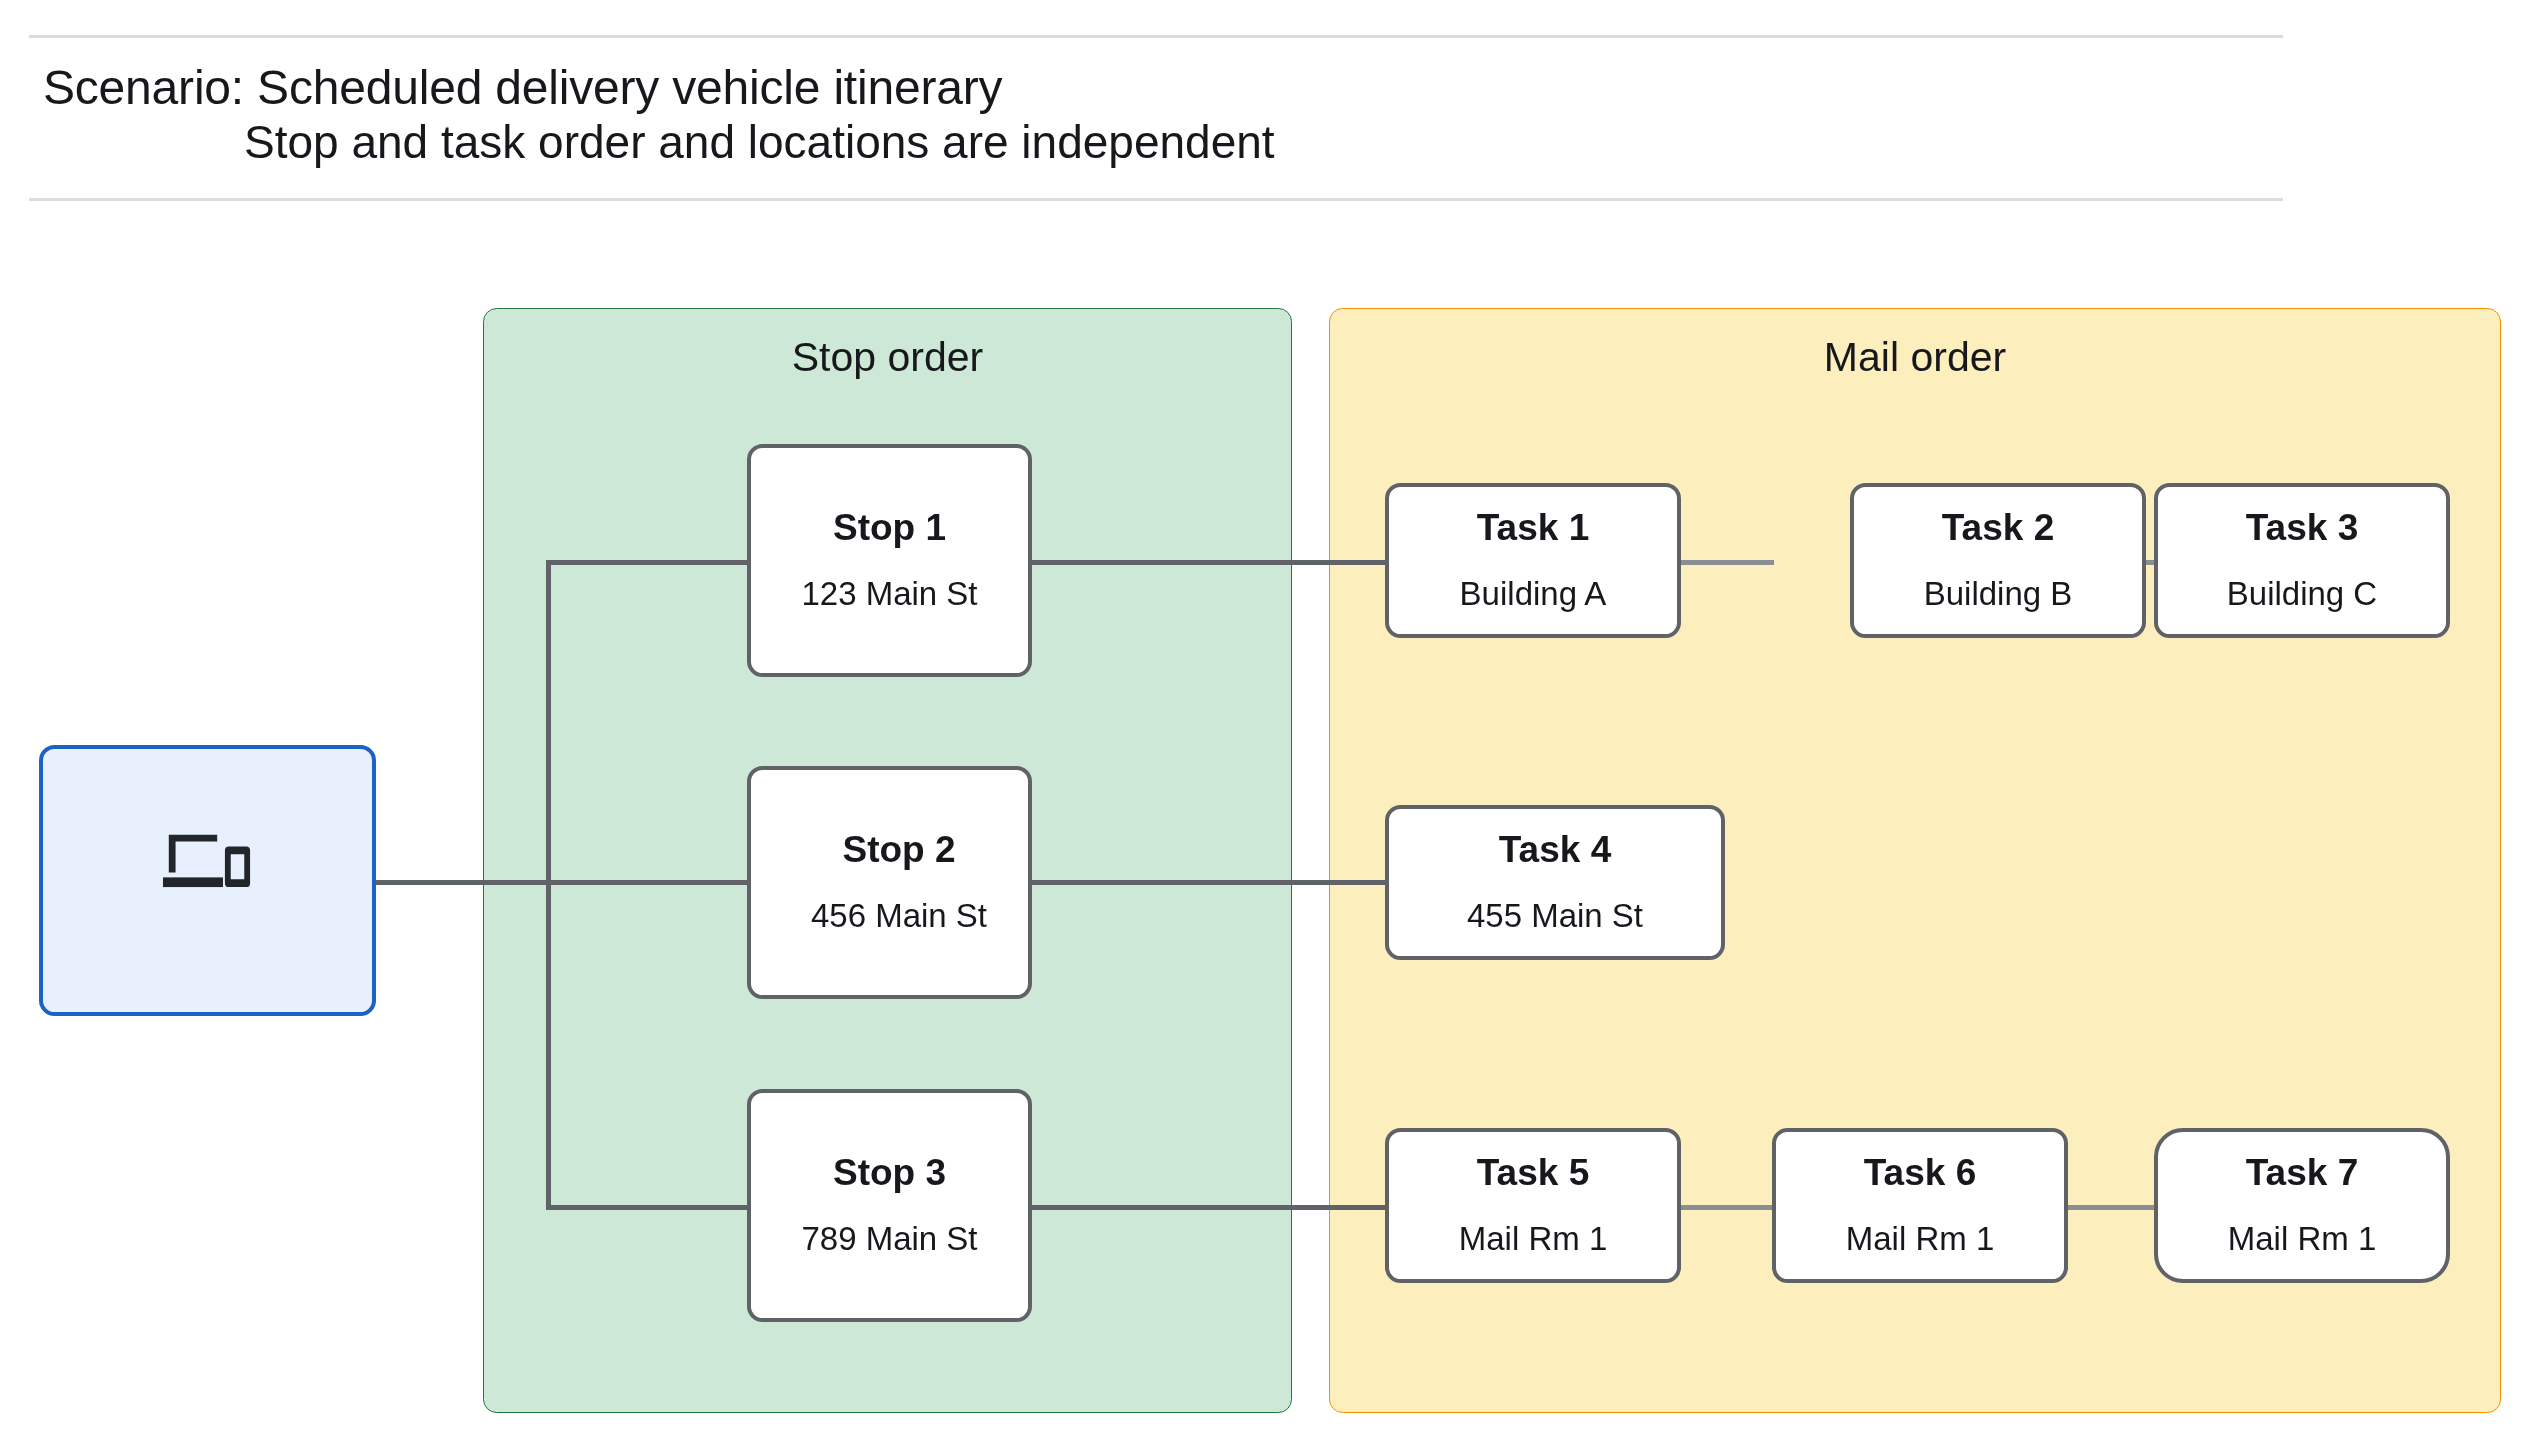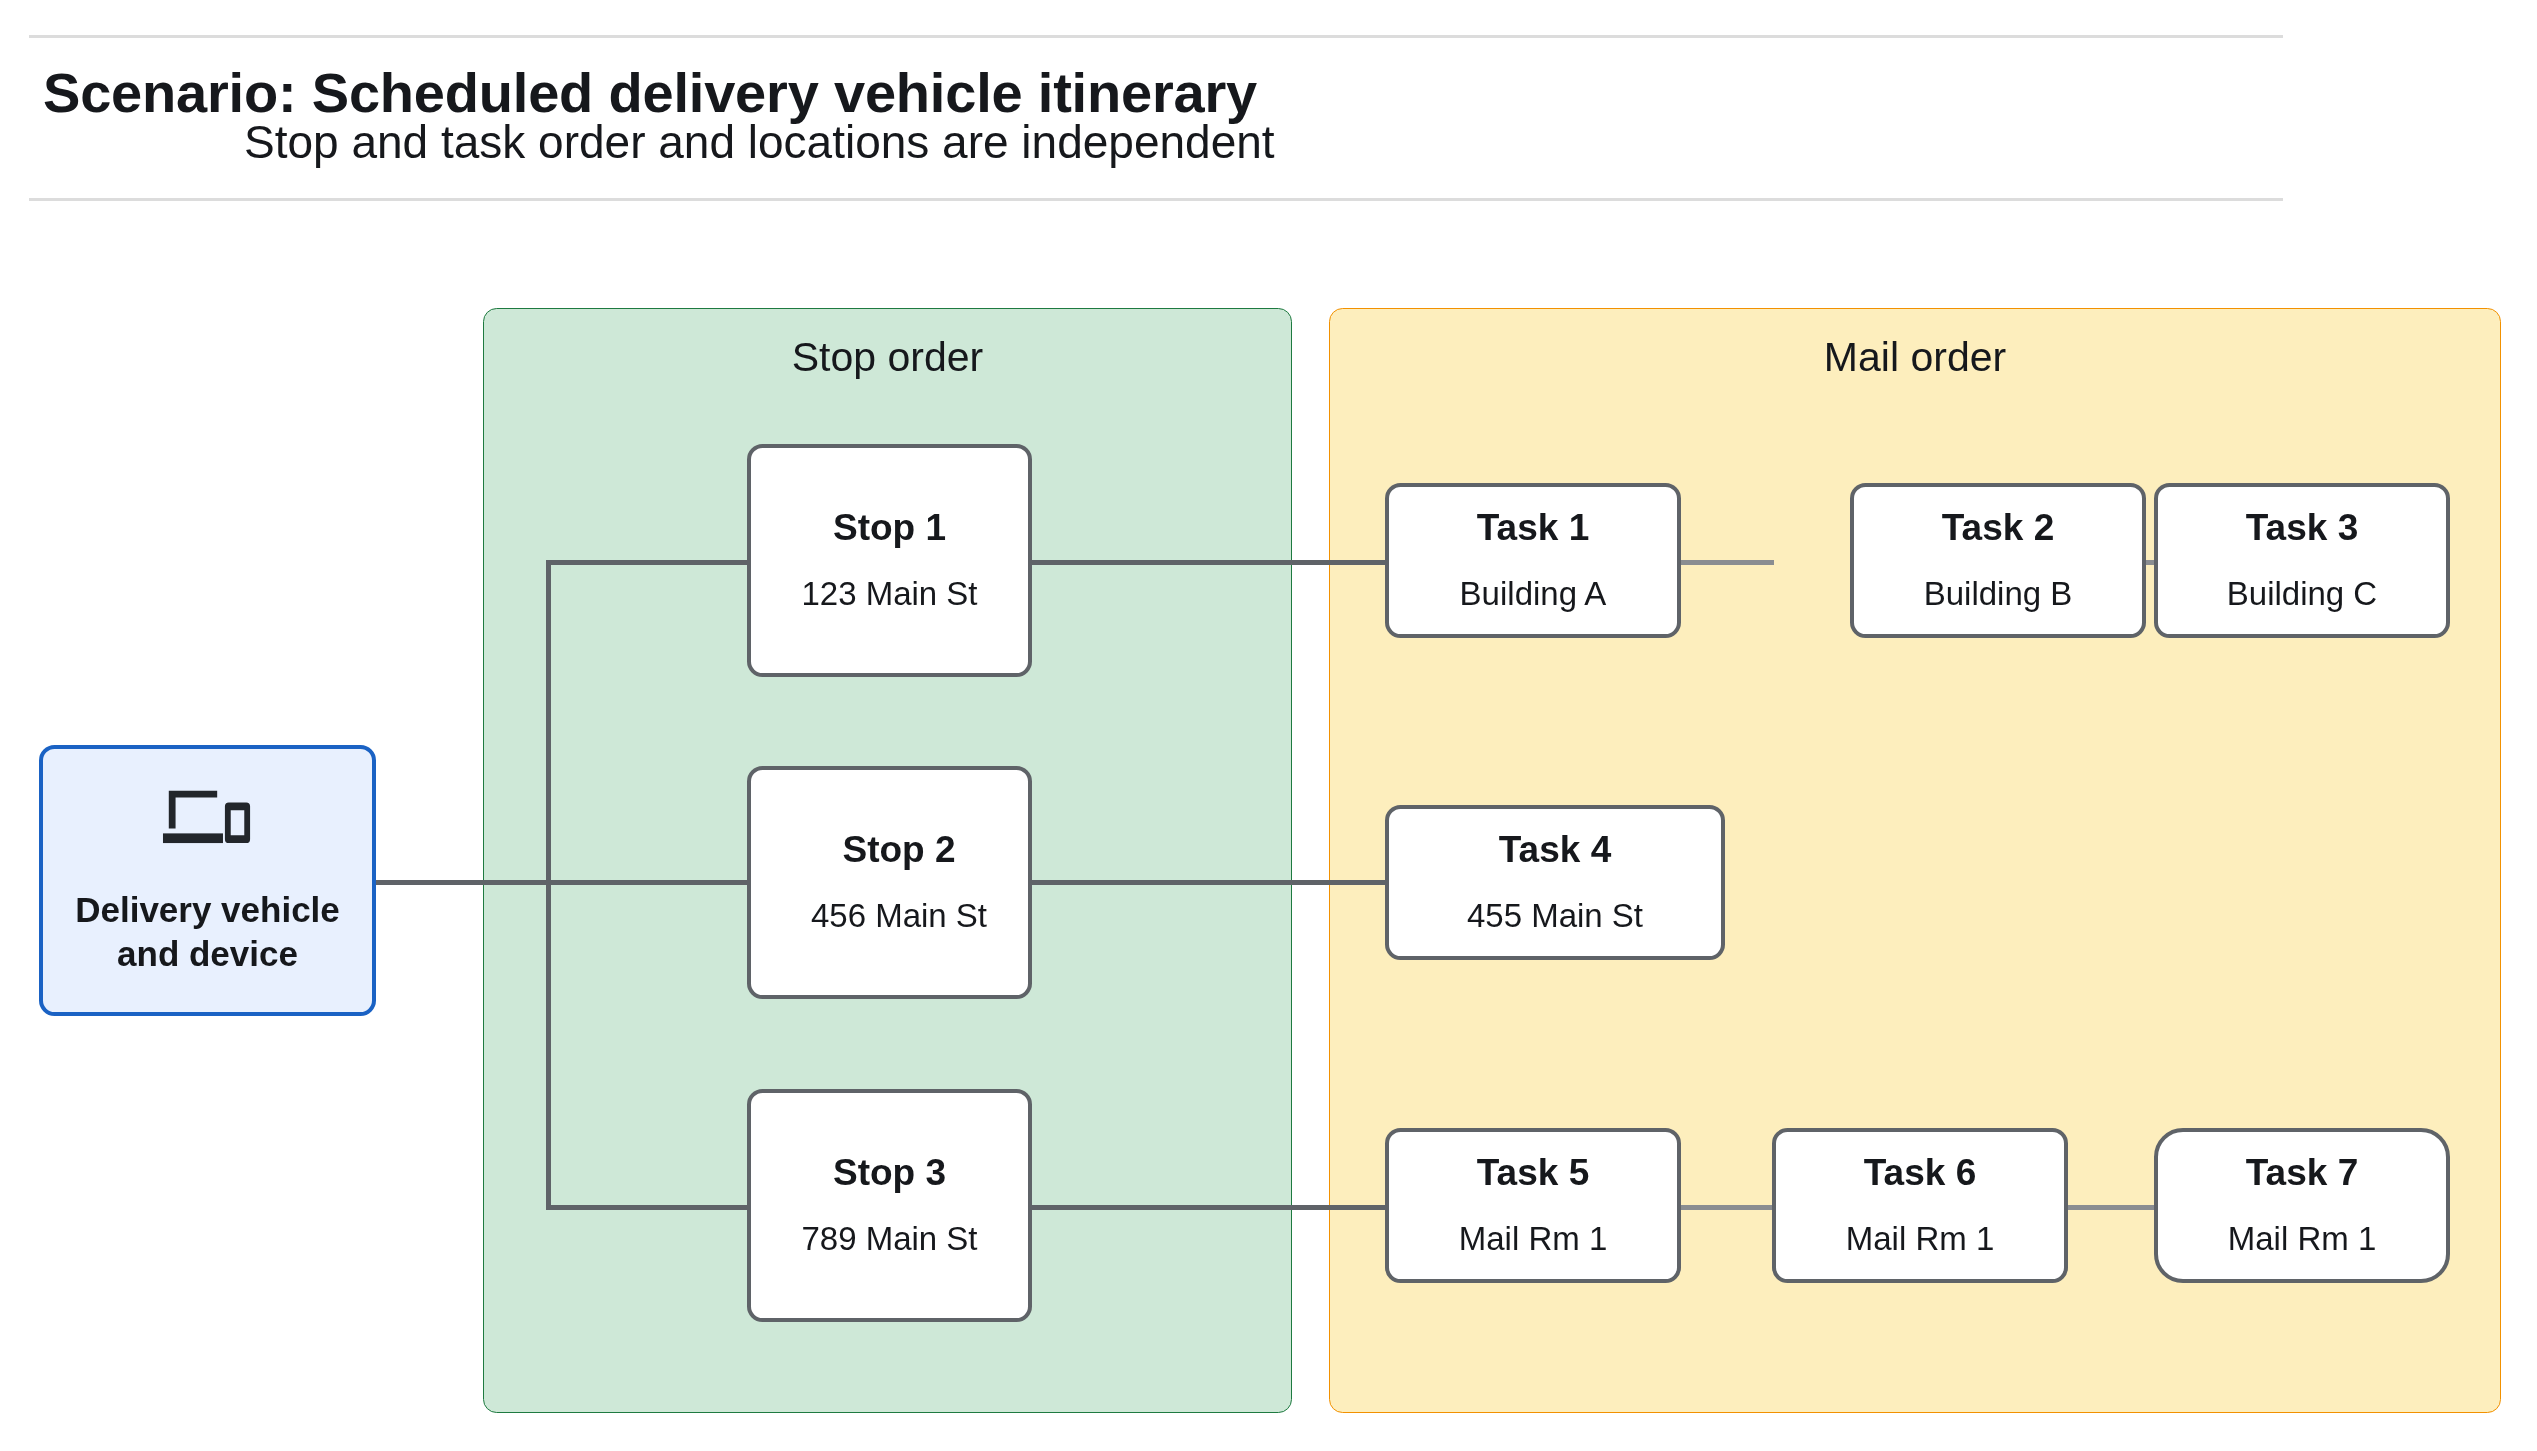--- a/index.html
+++ b/index.html
@@ -24,22 +24,22 @@
     height: 2.9px;
     background: #dcdcdc;
   }
   #rule-top    { top: 35px; }
   #rule-bottom { top: 198px; }
 
   #page-title {
     position: absolute;
     left: 43px;
     top: 60px;
-    font-size: 56px;
-    font-weight: bold;
+    font-size: 48px;
+    font-weight: normal;
     letter-spacing: -0.2px;
     white-space: pre;
   }
   #page-subtitle {
     position: absolute;
     left: 244px;
     top: 115px;
     font-size: 46px;
     font-weight: normal;
     white-space: pre;
@@ -202,22 +202,20 @@
   <span id="devices-icon">
     <svg viewBox="0 0 96 62" width="93" height="60" aria-hidden="true">
 
       <path d="M8 6 h50 v7 H15 v32 H8 Z" fill="#22262b"></path>
       <rect x="2" y="50" width="62" height="10" fill="#22262b"></rect>
 
       <path d="M70 18 h18 a4 4 0 0 1 4 4 v34 a4 4 0 0 1 -4 4 h-18 a4 4 0 0 1 -4 -4 v-34 a4 4 0 0 1 4 -4 Z
                M72 26 h14 v26 h-14 Z" fill="#22262b" fill-rule="evenodd"></path>
     </svg>
   </span>
-  <span id="vehicle-label">Delivery vehicle
-and device</span>
 </div>
 
 <div class="node stop-node" id="stop-1">
   <span class="line1">Stop 1</span>
   <span class="line2">123 Main St</span>
 </div>
 <div class="node stop-node" id="stop-2">
   <span class="line1">Stop 2</span>
   <span class="line2">456 Main St</span>
 </div>

